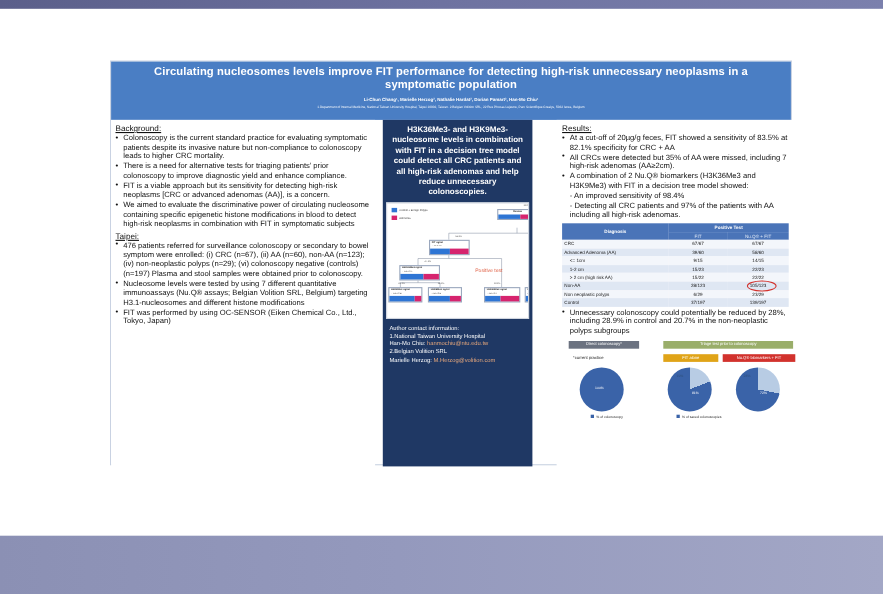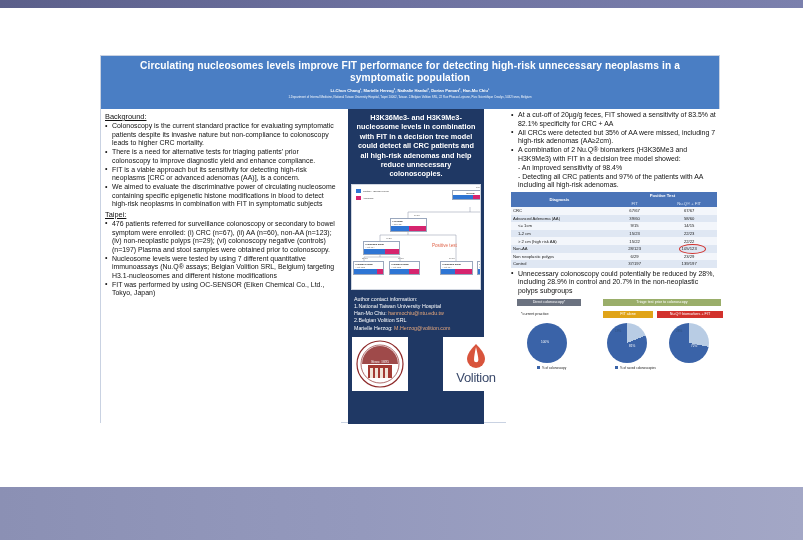--- a/index.html
+++ b/index.html
@@ -241,45 +241,24 @@
           <span>Han-Mo Chiu:</span>
           <a href="#">hanmochiu@ntu.edu.tw</a>
         </div>
         <div>2.Belgian Volition SRL</div>
         <div>
           <span>Marielle Herzog:</span>
           <a href="#">M.Herzog@volition.com</a>
         </div>
       </div>
 
-      <div class="logos">
-        <div class="logo-ntu">
-          <svg width="52" height="50" viewBox="0 0 52 50">
-            <circle cx="26" cy="25" r="23" fill="none" stroke="#8e2a2a" stroke-width="1.2"></circle>
-            <circle cx="26" cy="25" r="19" fill="none" stroke="#8e2a2a" stroke-width="0.7"></circle>
-            <path d="M8,25 a18,18 0 0 1 36,0 z" fill="#8e2a2a" opacity="0.85"></path>
-            <rect x="14" y="26" width="24" height="13" fill="#a33a33"></rect>
-            <rect x="16" y="29" width="3" height="10" fill="#f0e4d8"></rect>
-            <rect x="21" y="29" width="3" height="10" fill="#f0e4d8"></rect>
-            <rect x="26" y="29" width="3" height="10" fill="#f0e4d8"></rect>
-            <rect x="31" y="29" width="3" height="10" fill="#f0e4d8"></rect>
-            <text x="26" y="24" font-size="4" fill="#ffffff" text-anchor="middle" font-family="Liberation Serif, serif">Since 1895</text>
-          </svg>
-        </div>
-        <div class="logo-vol">
-          <svg width="26" height="28" viewBox="0 0 26 28">
-            <path d="M13,1 C18,6 22,11 22,16 A9,9 0 0 1 4,16 C4,11 8,6 13,1 Z" fill="#d8543c"></path>
-            <path d="M13,4 C12,9 11,13 11,17 A2.2,2.2 0 0 0 15.4,17 C15.4,13 14,9 13,4 Z" fill="#ffffff"></path>
-          </svg>
-          <div class="vol-word">Volition</div>
-        </div>
-      </div>
     </div>
 
     <div class="col col-right">
+      <div class="sec-head">Results:</div>
       <ul class="bul">
         <li>At a cut-off of 20µg/g feces, FIT showed a sensitivity of 83.5% at 82.1% specificity for CRC + AA</li>
         <li>All CRCs were detected but 35% of AA were missed, including 7 high-risk adenomas (AA≥2cm).</li>
         <li>A combination of 2 Nu.Q® biomarkers (H3K36Me3 and H3K9Me3) with FIT in a decision tree model showed:</li>
         <li class="nb">- An improved sensitivity of 98.4%</li>
         <li class="nb">- Detecting all CRC patients and 97% of the patients with AA including all high-risk adenomas.</li>
       </ul>
 
       <div style="position:relative">
         <table class="rt">

